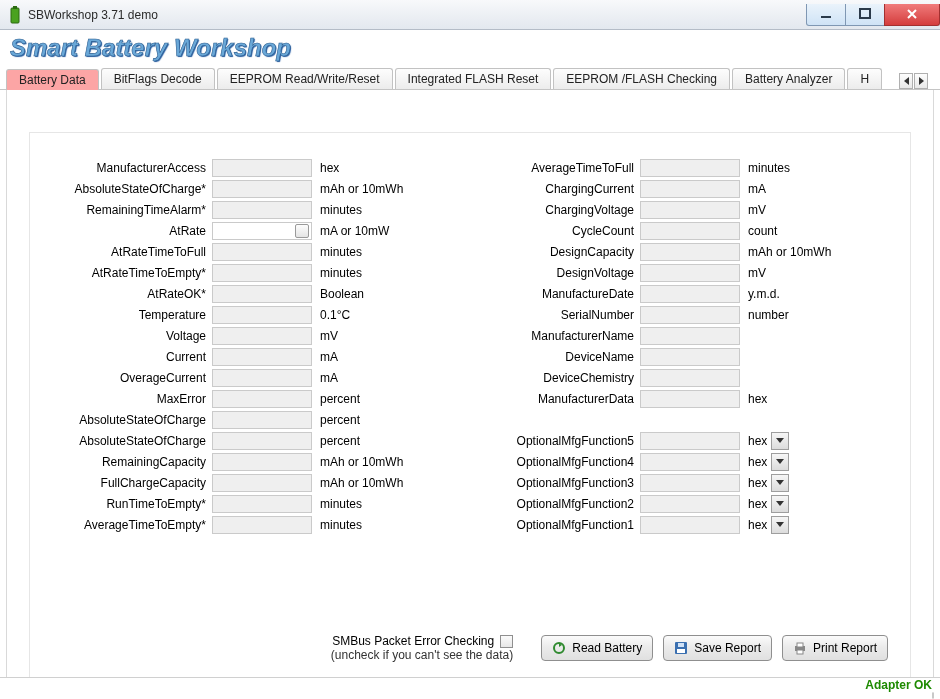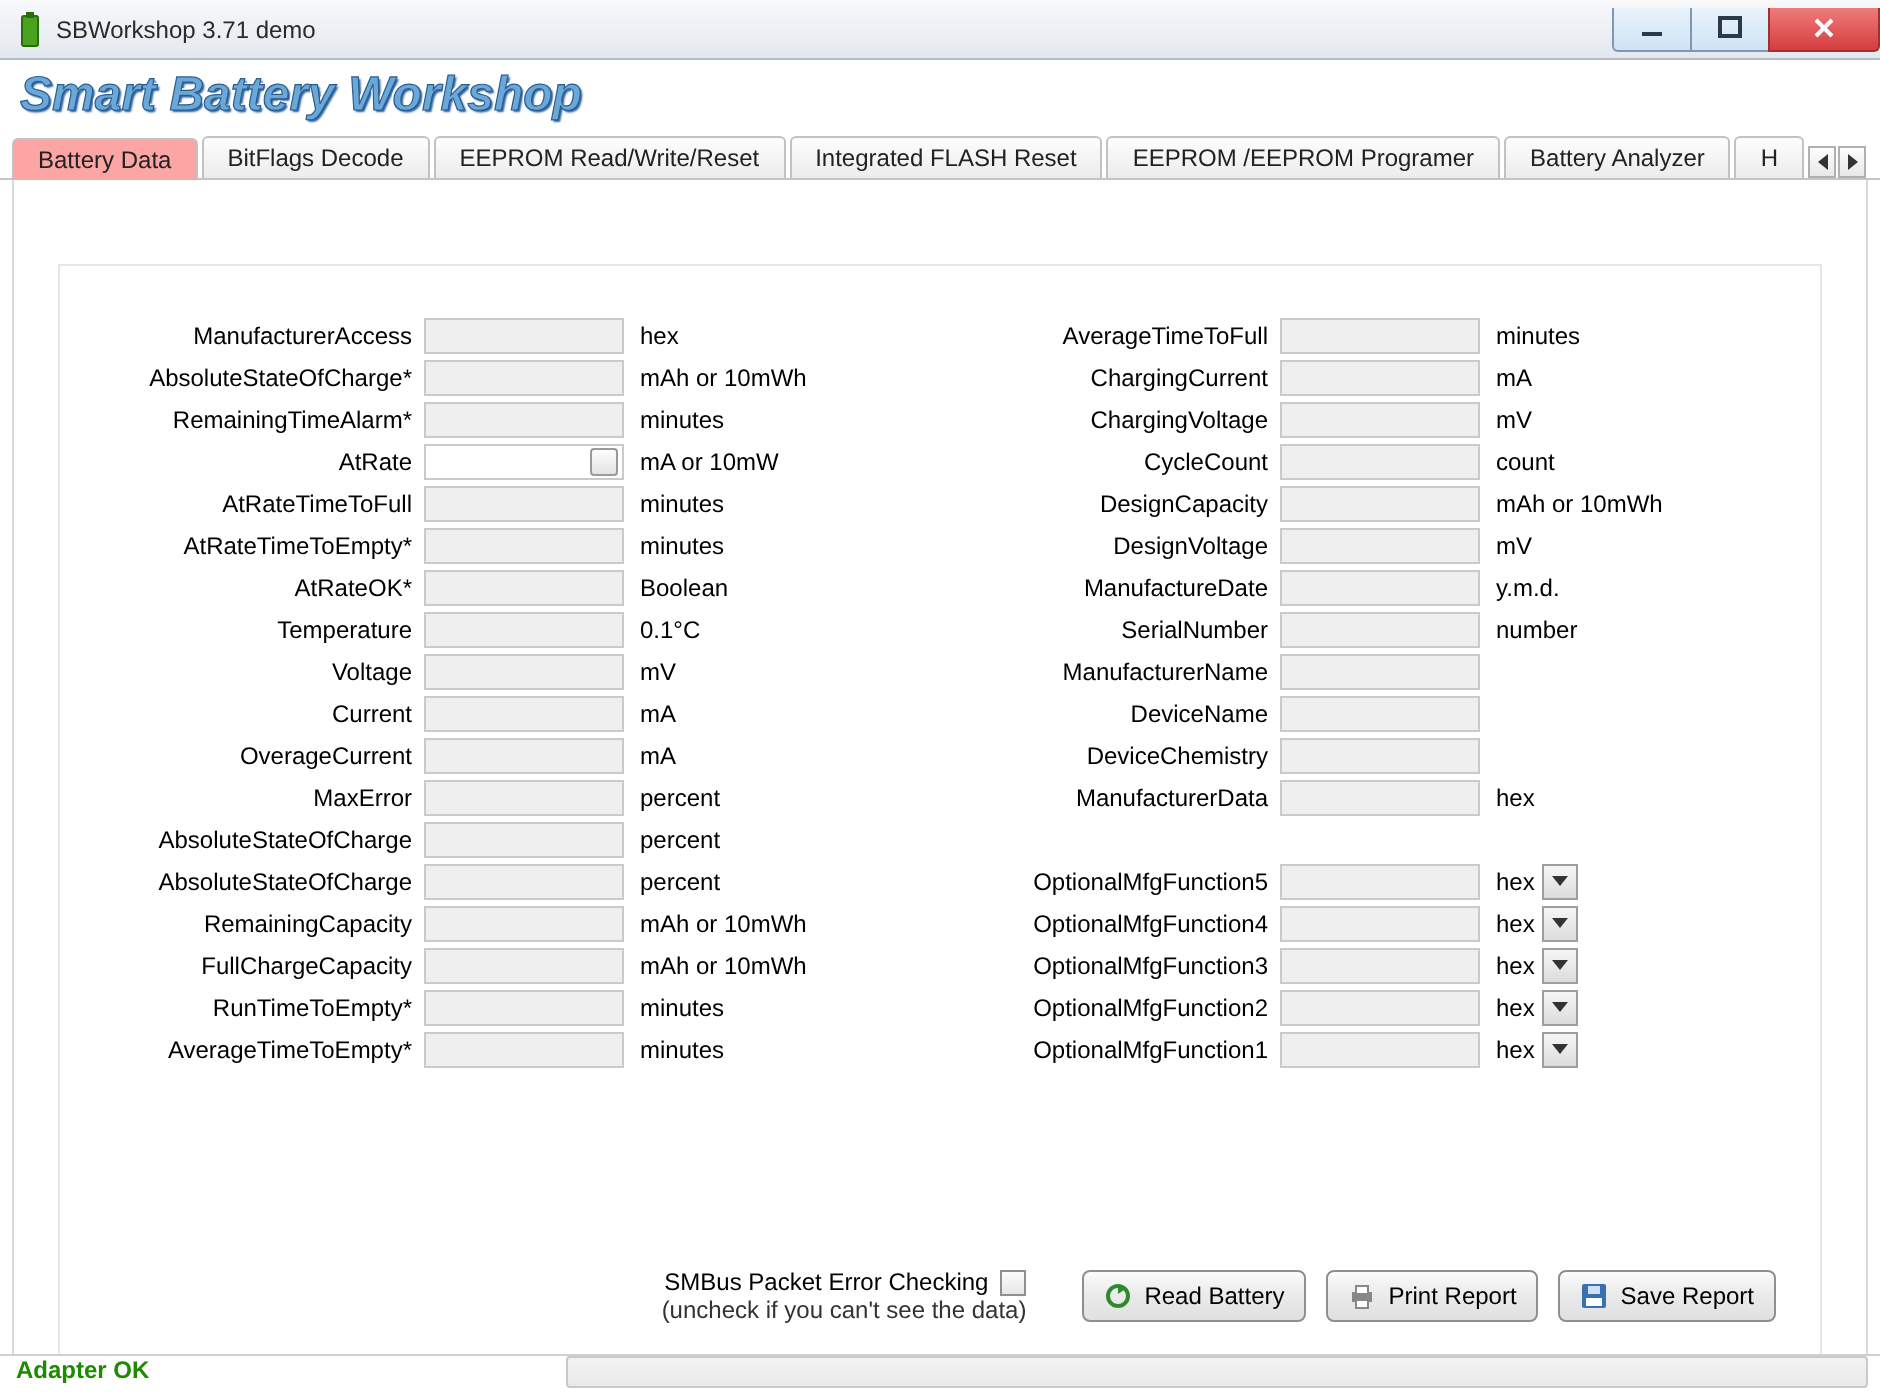--- a/index.html
+++ b/index.html
@@ -64,21 +64,21 @@
   
   .bottom-controls { display:flex; align-items:center; position:absolute; bottom:18px; left:0; right:0; padding:0 22px; gap:10px; }
   .pec-block { margin-left:auto; margin-right:18px; text-align:right; line-height:14px; }
   .pec-line { display:flex; align-items:center; justify-content:flex-end; gap:6px; }
   .pec-hint { color:#333; font-size:12px; }
   .chk { width:13px; height:13px; border:1px solid #8f8f8f; background:linear-gradient(to bottom,#fbfbfb,#e7e7e7); display:inline-block; }
   .btn { height:26px; padding:4px 10px; border:1px solid #8f8f8f; border-radius:4px; background:linear-gradient(to bottom,#fbfbfb 0%,#ebebeb 45%,#e0e0e0 100%); display:flex; align-items:center; gap:6px; font-size:12px; }
   .btn .ico { width:14px; height:14px; }
 
   
-  .statusbar { position:absolute; left:0; right:0; bottom:0; height:22px; border-top:1px solid #d0d0d0; display:flex; align-items:flex-start; background:#fff; }
+  .statusbar { position:absolute; left:0; right:0; bottom:0; height:22px; border-top:1px solid #d0d0d0; display:flex; align-items:flex-end; background:#fff;flex-direction:column; }
   .status-left { color:#1d8a00; font-weight:bold; font-size:12px; padding:0 8px; }
   .progress-well { flex:1; margin:0 6px 0 200px; height:16px; border:1px solid #c9c9c9; border-radius:2px; background:linear-gradient(to bottom,#f3f3f3,#e9e9e9); }
 
   
   .tri-down { width:0;height:0;border-left:4px solid transparent;border-right:4px solid transparent;border-top:5px solid #333; }
   .tri-left { width:0;height:0;border-top:4px solid transparent;border-bottom:4px solid transparent;border-right:5px solid #333; }
   .tri-right{ width:0;height:0;border-top:4px solid transparent;border-bottom:4px solid transparent;border-left:5px solid #333; }
 
   
 </style>
@@ -115,21 +115,21 @@
 <div class="brand">
   <span class="brand-text">Smart Battery Workshop</span>
 </div>
 
 <div class="tabstrip" id="tabstrip">
 
   <div class="tab active">Battery Data</div>
     <div class="tab">BitFlags Decode</div>
     <div class="tab">EEPROM Read/Write/Reset</div>
     <div class="tab">Integrated FLASH Reset</div>
-    <div class="tab">EEPROM /EEPROM Programer</div>
+    <div class="tab">EEPROM /FLASH Checking</div>
     <div class="tab">Battery Analyzer</div>
     <div class="tab">H</div>
     <div class="tab-scroll">
     <div class="tab-sc-btn">
         <span class="tri-left"></span>
       </div>
     <div class="tab-sc-btn">
         <span class="tri-right"></span>
       </div>
   </div>
@@ -345,41 +345,41 @@
         <div class="pec-hint">(uncheck if you can't see the data)</div>
       </div>
       <div class="btn">
         <span class="ico">
           <svg viewBox="0 0 14 14" width="14" height="14">
               <circle cx="7" cy="7" r="5" fill="none" stroke="#2f8a2f" stroke-width="2"></circle>
               <path d="M7 2 L10 4 L7 6 Z" fill="#2f8a2f"></path>
             </svg>
         </span>
         <span>Read Battery</span>
+      </div>
+      <div class="btn">
+        <span class="ico">
+          <svg viewBox="0 0 14 14" width="14" height="14">
+              <rect x="1" y="1" width="12" height="12" rx="1" fill="#3a6fb0"></rect>
+              <rect x="3" y="8" width="8" height="4" fill="#fff"></rect>
+              <rect x="4" y="2" width="6" height="4" fill="#cfe1f6"></rect>
+            </svg>
+        </span>
+        <span>Save Report</span>
       </div>
       <div class="btn">
         <span class="ico">
           <svg viewBox="0 0 14 14" width="14" height="14">
               <rect x="2" y="5" width="10" height="5" fill="#888"></rect>
               <rect x="4" y="2" width="6" height="4" fill="#fff" stroke="#888"></rect>
               <rect x="4" y="9" width="6" height="4" fill="#fff" stroke="#888"></rect>
             </svg>
         </span>
         <span>Print Report</span>
       </div>
-      <div class="btn">
-        <span class="ico">
-          <svg viewBox="0 0 14 14" width="14" height="14">
-              <rect x="1" y="1" width="12" height="12" rx="1" fill="#3a6fb0"></rect>
-              <rect x="3" y="8" width="8" height="4" fill="#fff"></rect>
-              <rect x="4" y="2" width="6" height="4" fill="#cfe1f6"></rect>
-            </svg>
-        </span>
-        <span>Save Report</span>
-      </div>
     </div>
   </div>
 </div>
 
 <div class="statusbar">
   <span class="status-left">Adapter OK</span>
   <div class="progress-well"></div>
 </div>
 
 </body></html>

